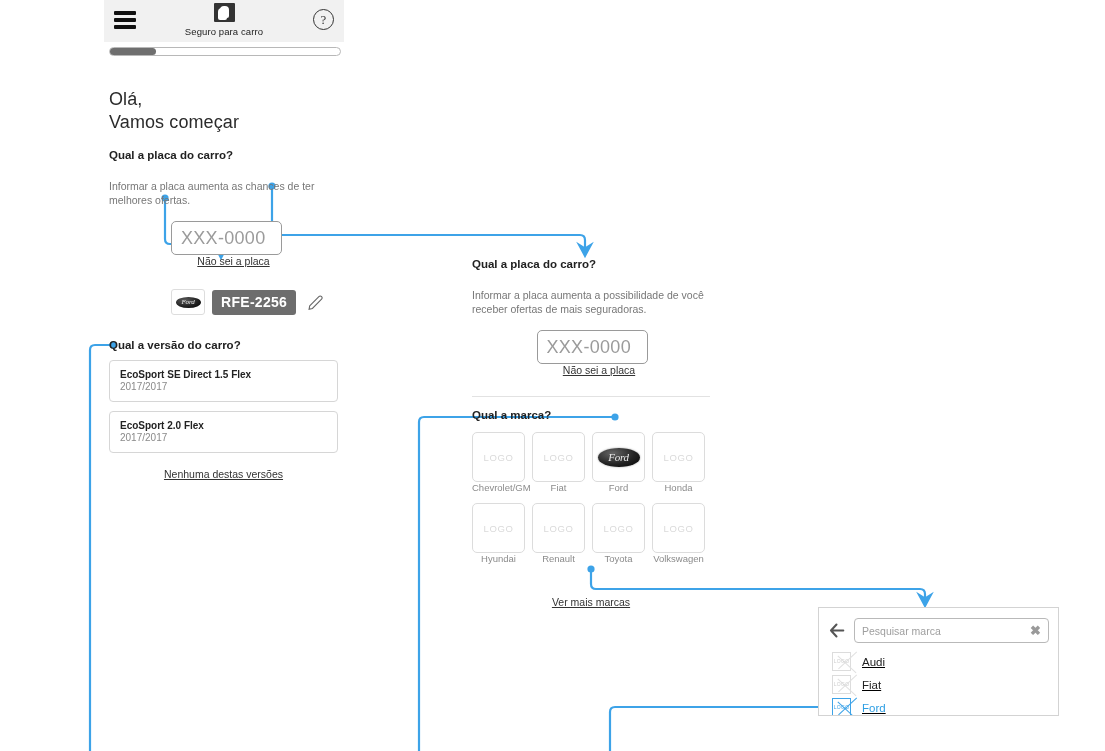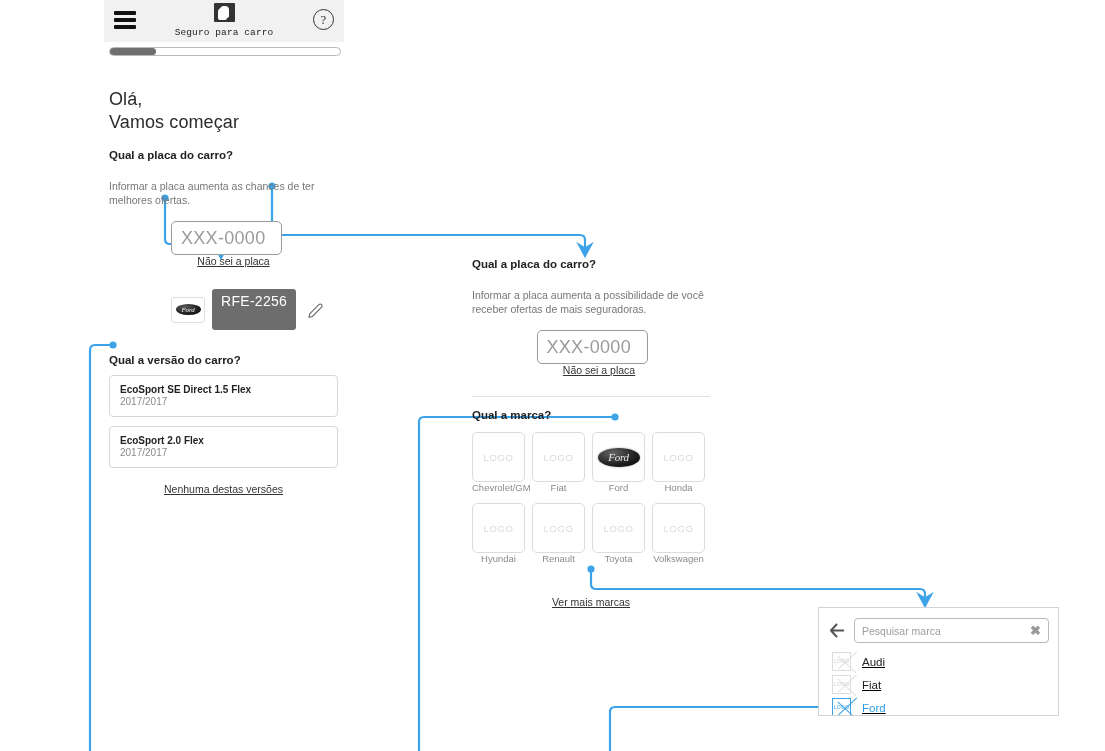--- a/index.html
+++ b/index.html
@@ -48,21 +48,20 @@
   .hamburger span {
     display: block;
     height: 4px;
     background: #111;
     border-radius: 1px;
   }
   .brand-wrap {
     position: absolute;
     left: 0; right: 0; top: 3px;
     text-align: center;
-    font-family: Liberation Mono, monospace;
   }
   .brand-logo {
     width: 21px; height: 19px;
     background: #333;
     display: inline-block;
     position: relative;
     border-radius: 1px;
   }
   .brand-logo::after {
     content: "";
@@ -192,22 +191,22 @@
     font-style: italic;
     font-size: 7px;
     color: #e8e8e8;
     letter-spacing: -0.2px;
   }
   .chip-plate {
     margin-left: 7px;
     background: #6d6d6d;
     color: #fff;
     font-size: 14px;
-    font-weight: normal;
-    padding: 4px 9px 21px 9px;
+    font-weight: bold;
+    padding: 4px 9px 5px 9px;
     border-radius: 3px;
     letter-spacing: 0.3px;
   }
   .pencil {
     margin-left: 11px;
     width: 18px; height: 18px;
     cursor: pointer;
   }
 
   

